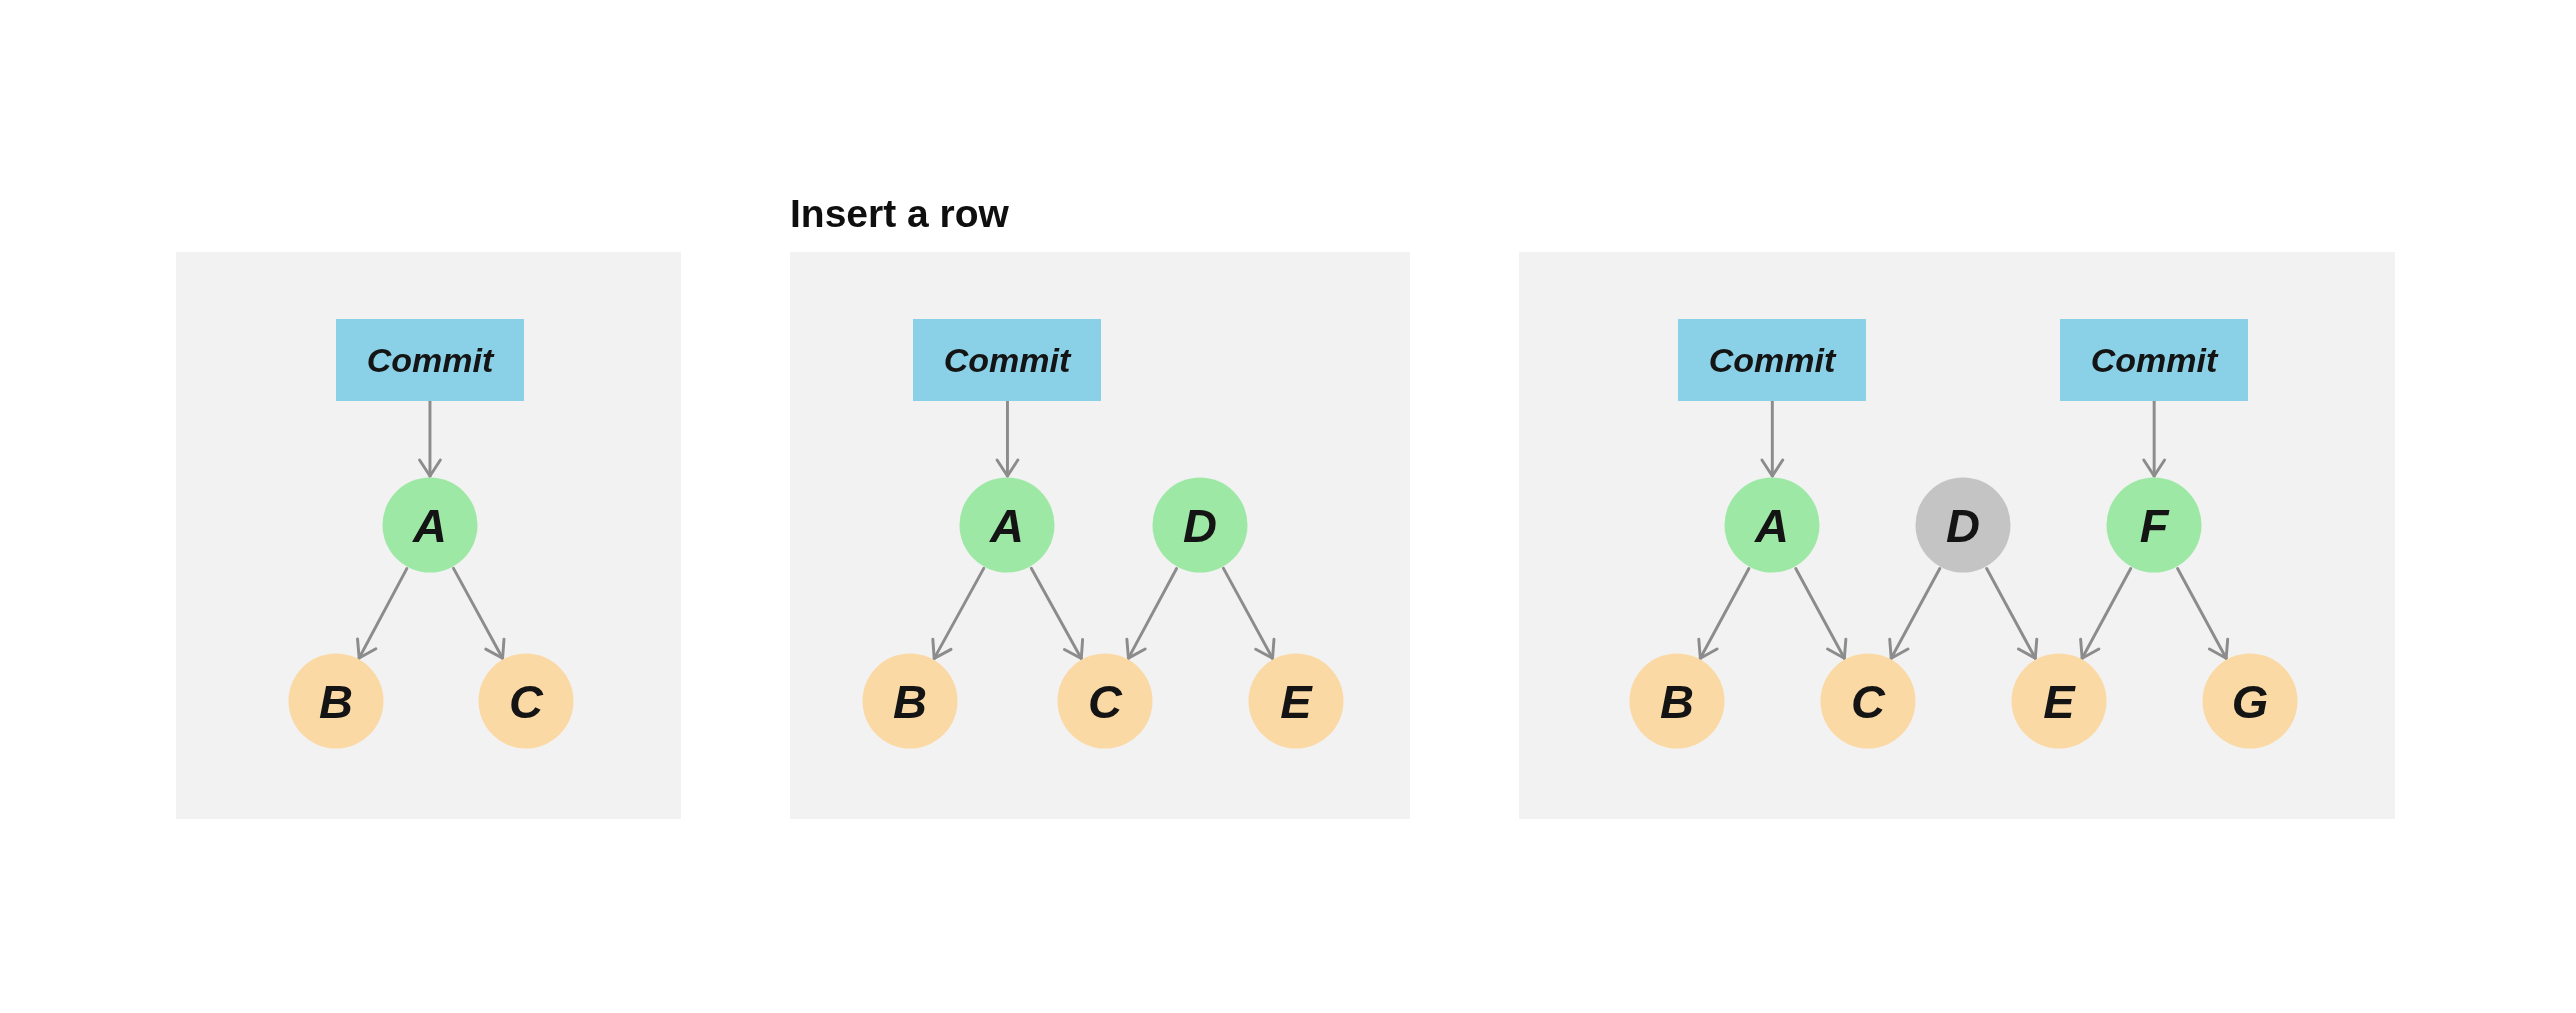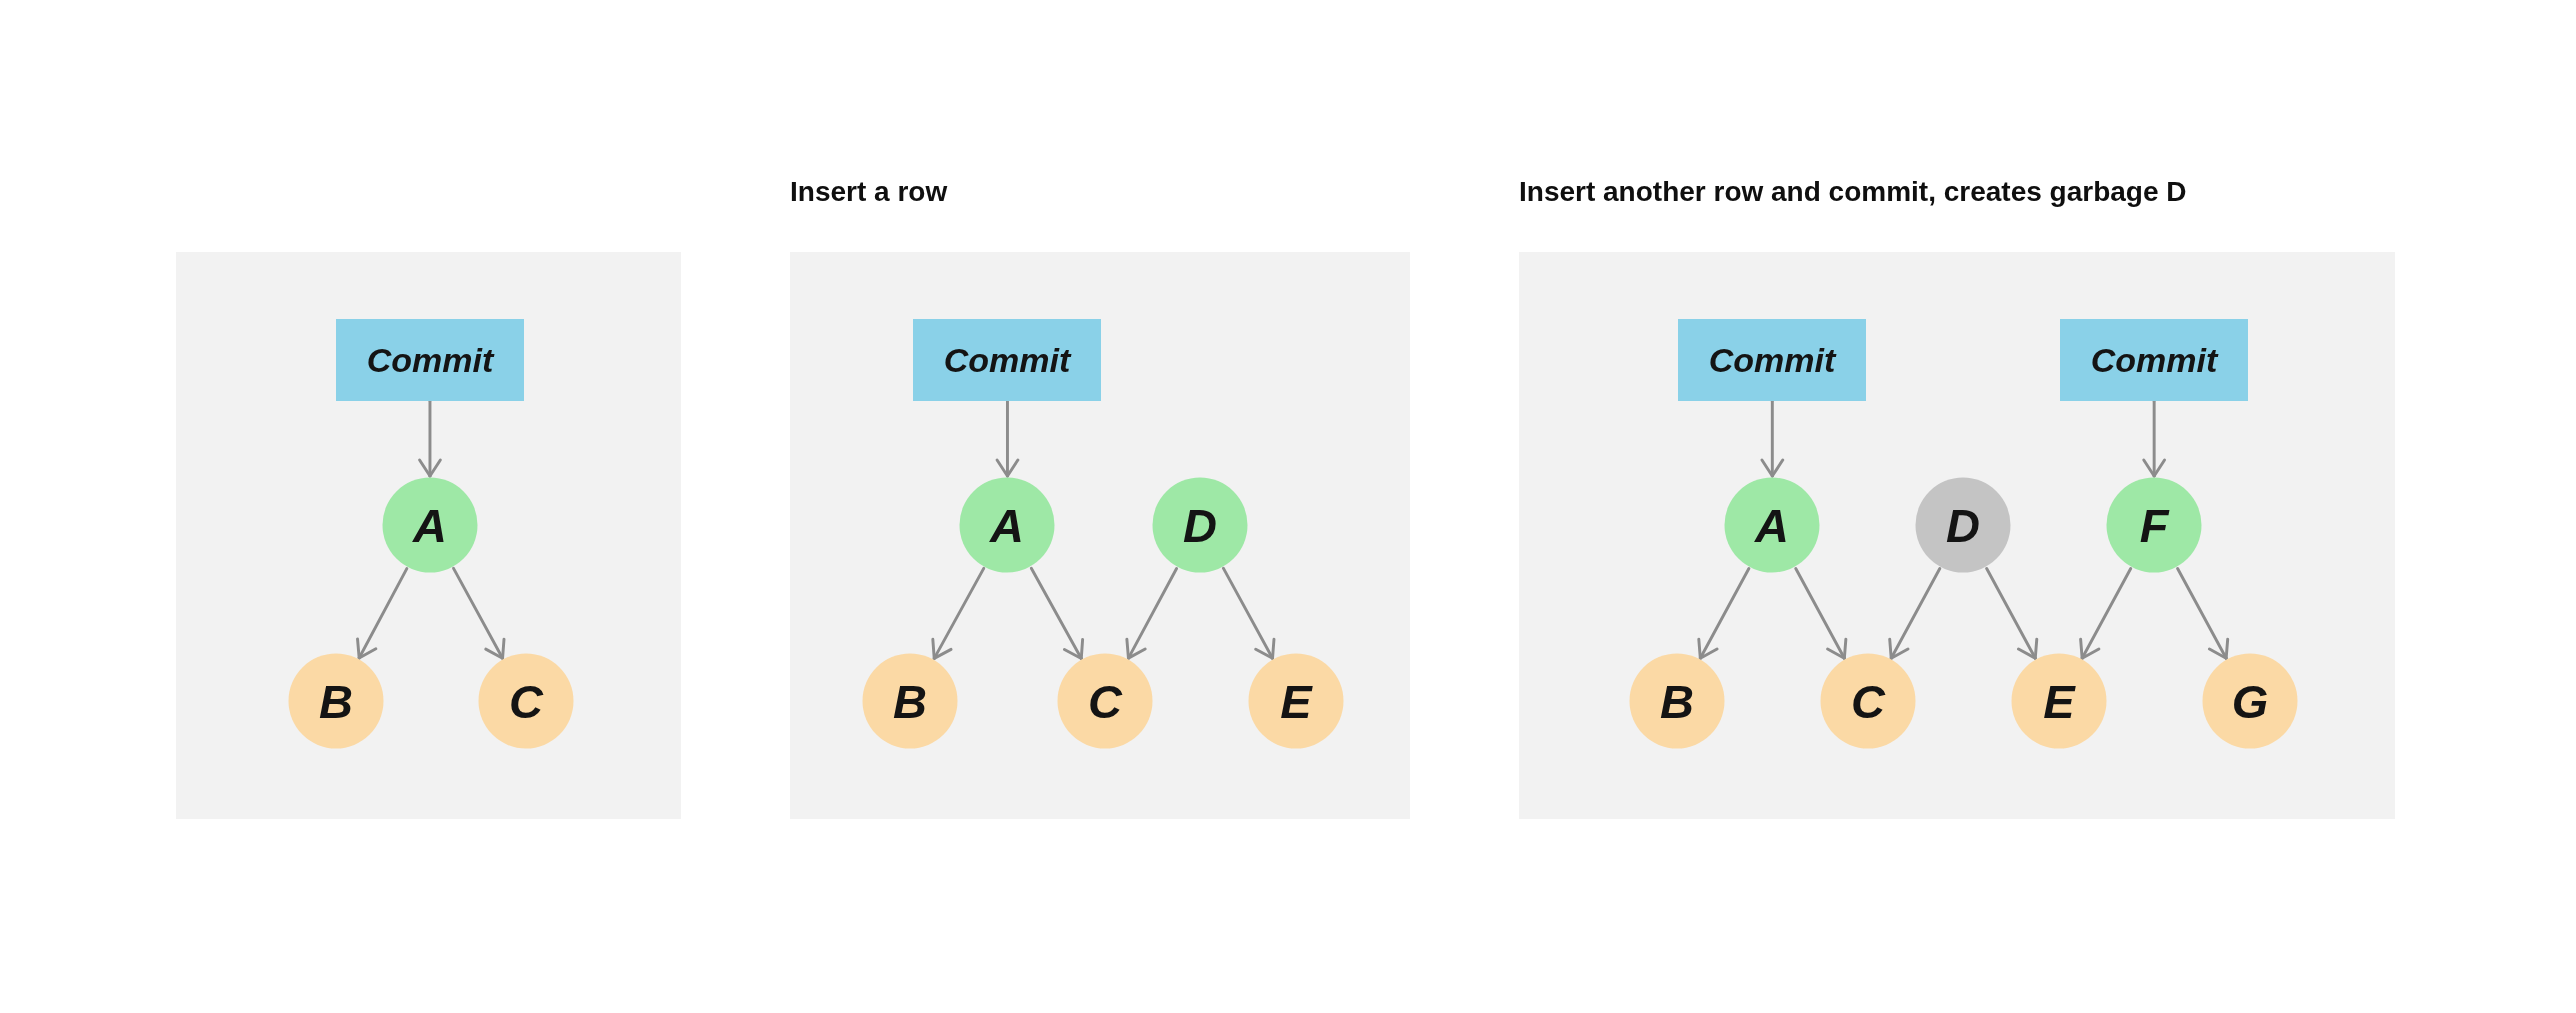--- a/index.html
+++ b/index.html
@@ -11,22 +11,22 @@
     font-family: "Liberation Sans", sans-serif;
     overflow: hidden;
   }
   .canvas {
     position: relative;
     width: 2576px;
     height: 1013px;
   }
   .panel-title {
     position: absolute;
-    top: 176px;
-    font-size: 28px;
+    top: 192px;
+    font-size: 39px;
     font-weight: 700;
     color: #0f0f0f;
     letter-spacing: 0px;
     white-space: nowrap;
   }
   .panel {
     position: absolute;
     background: #f2f2f2;
   }
   .edges {
@@ -59,21 +59,20 @@
     font-size: 34px;
   }
 </style>
 </head>
 <body>
 
 <div class="canvas">
 
   <div class="panel-title" style="left: 176px;"></div>
   <div class="panel-title" style="left: 790px;">Insert a row</div>
-  <div class="panel-title" style="left: 1519px;">Insert another row and commit, creates garbage D</div>
 
   <div class="panel" style="left: 176px; top: 252px; width: 505px; height: 567px;">
     <svg class="edges" viewBox="0 0 688 772">
         <line x1="346" y1="203" x2="346" y2="305" stroke="#8c8c8c" stroke-width="4" stroke-linecap="round"></line>
         <line x1="346" y1="305" x2="360.1606149103907" y2="283.194565233419" stroke="#8c8c8c" stroke-width="4" stroke-linecap="round"></line>
         <line x1="346" y1="305" x2="331.8393850896093" y2="283.194565233419" stroke="#8c8c8c" stroke-width="4" stroke-linecap="round"></line>
         <line x1="314.47058823529414" y1="431.11764705882354" x2="249.52941176470588" y2="552.8823529411765" stroke="#8c8c8c" stroke-width="4" stroke-linecap="round"></line>
         <line x1="249.52941176470588" y1="552.8823529411765" x2="272.2854530463829" y2="540.3060822226123" stroke="#8c8c8c" stroke-width="4" stroke-linecap="round"></line>
         <line x1="249.52941176470588" y1="552.8823529411765" x2="247.29613261628162" y2="526.9784446598917" stroke="#8c8c8c" stroke-width="4" stroke-linecap="round"></line>
         <line x1="378.1002598071407" y1="430.80963628789135" x2="444.8997401928593" y2="553.1903637121087" stroke="#8c8c8c" stroke-width="4" stroke-linecap="round"></line>

